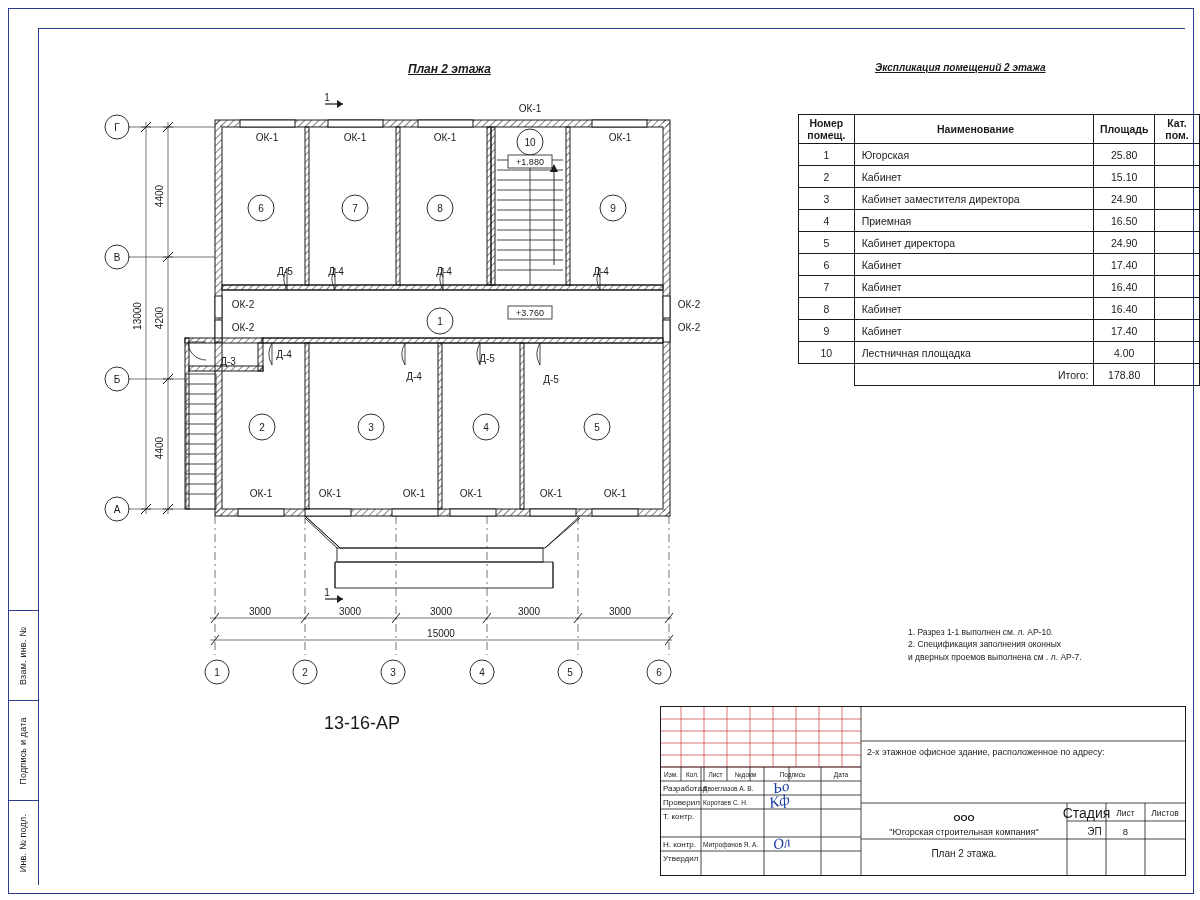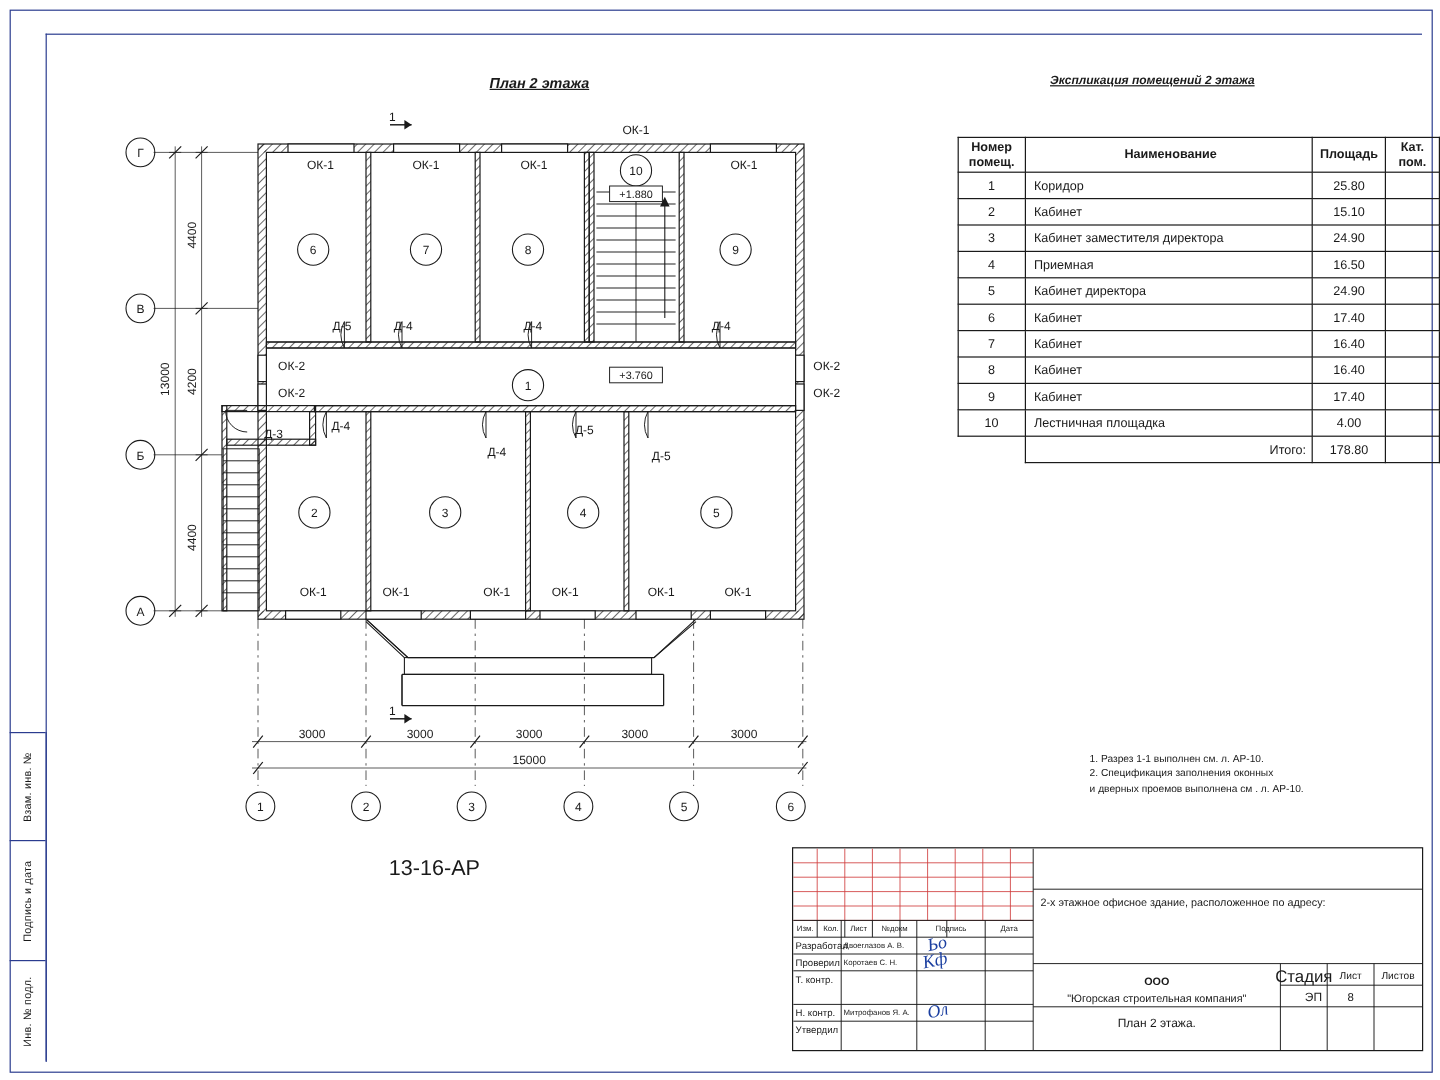--- a/index.html
+++ b/index.html
@@ -107,21 +107,21 @@
     </th>
     <th class="col-name" style="text-align:center !important">Наименование</th>
     <th class="col-area">Площадь</th>
     <th class="col-cat">
       <span>Кат.</span><br>
       <span>пом.</span>
     </th>
   </tr>
   <tr>
     <td>1</td>
-    <td class="col-name">Коридор</td>
+    <td class="col-name">Югорская</td>
     <td>25.80</td>
     <td></td>
   </tr>
   <tr>
     <td>2</td>
     <td class="col-name">Кабинет</td>
     <td>15.10</td>
     <td></td>
   </tr>
   <tr>
@@ -469,21 +469,21 @@
     <text transform="translate(163,196) rotate(-90)">4400</text>
     <text transform="translate(163,318) rotate(-90)">4200</text>
     <text transform="translate(163,448) rotate(-90)">4400</text>
     <text transform="translate(141,316) rotate(-90)">13000</text>
   </g>
 </svg>
 
 <div class="notes">
   <div>1. Разрез 1-1 выполнен см. л. АР-10.</div>
   <div>2. Спецификация заполнения оконных</div>
-  <div>    и дверных проемов выполнена см . л. АР-10.</div>
+  <div>    и дверных проемов выполнена см . л. АР-7.</div>
 </div>
 
 <div class="tb">
 
   <svg class="redgrid" width="524" height="168">
     <g stroke="#cf3b3b" stroke-width="0.7" fill="none">
       <line x1="0" y1="12" x2="200" y2="12"></line>
       <line x1="0" y1="24" x2="200" y2="24"></line>
       <line x1="0" y1="36" x2="200" y2="36"></line>
       <line x1="0" y1="48" x2="200" y2="48"></line>

